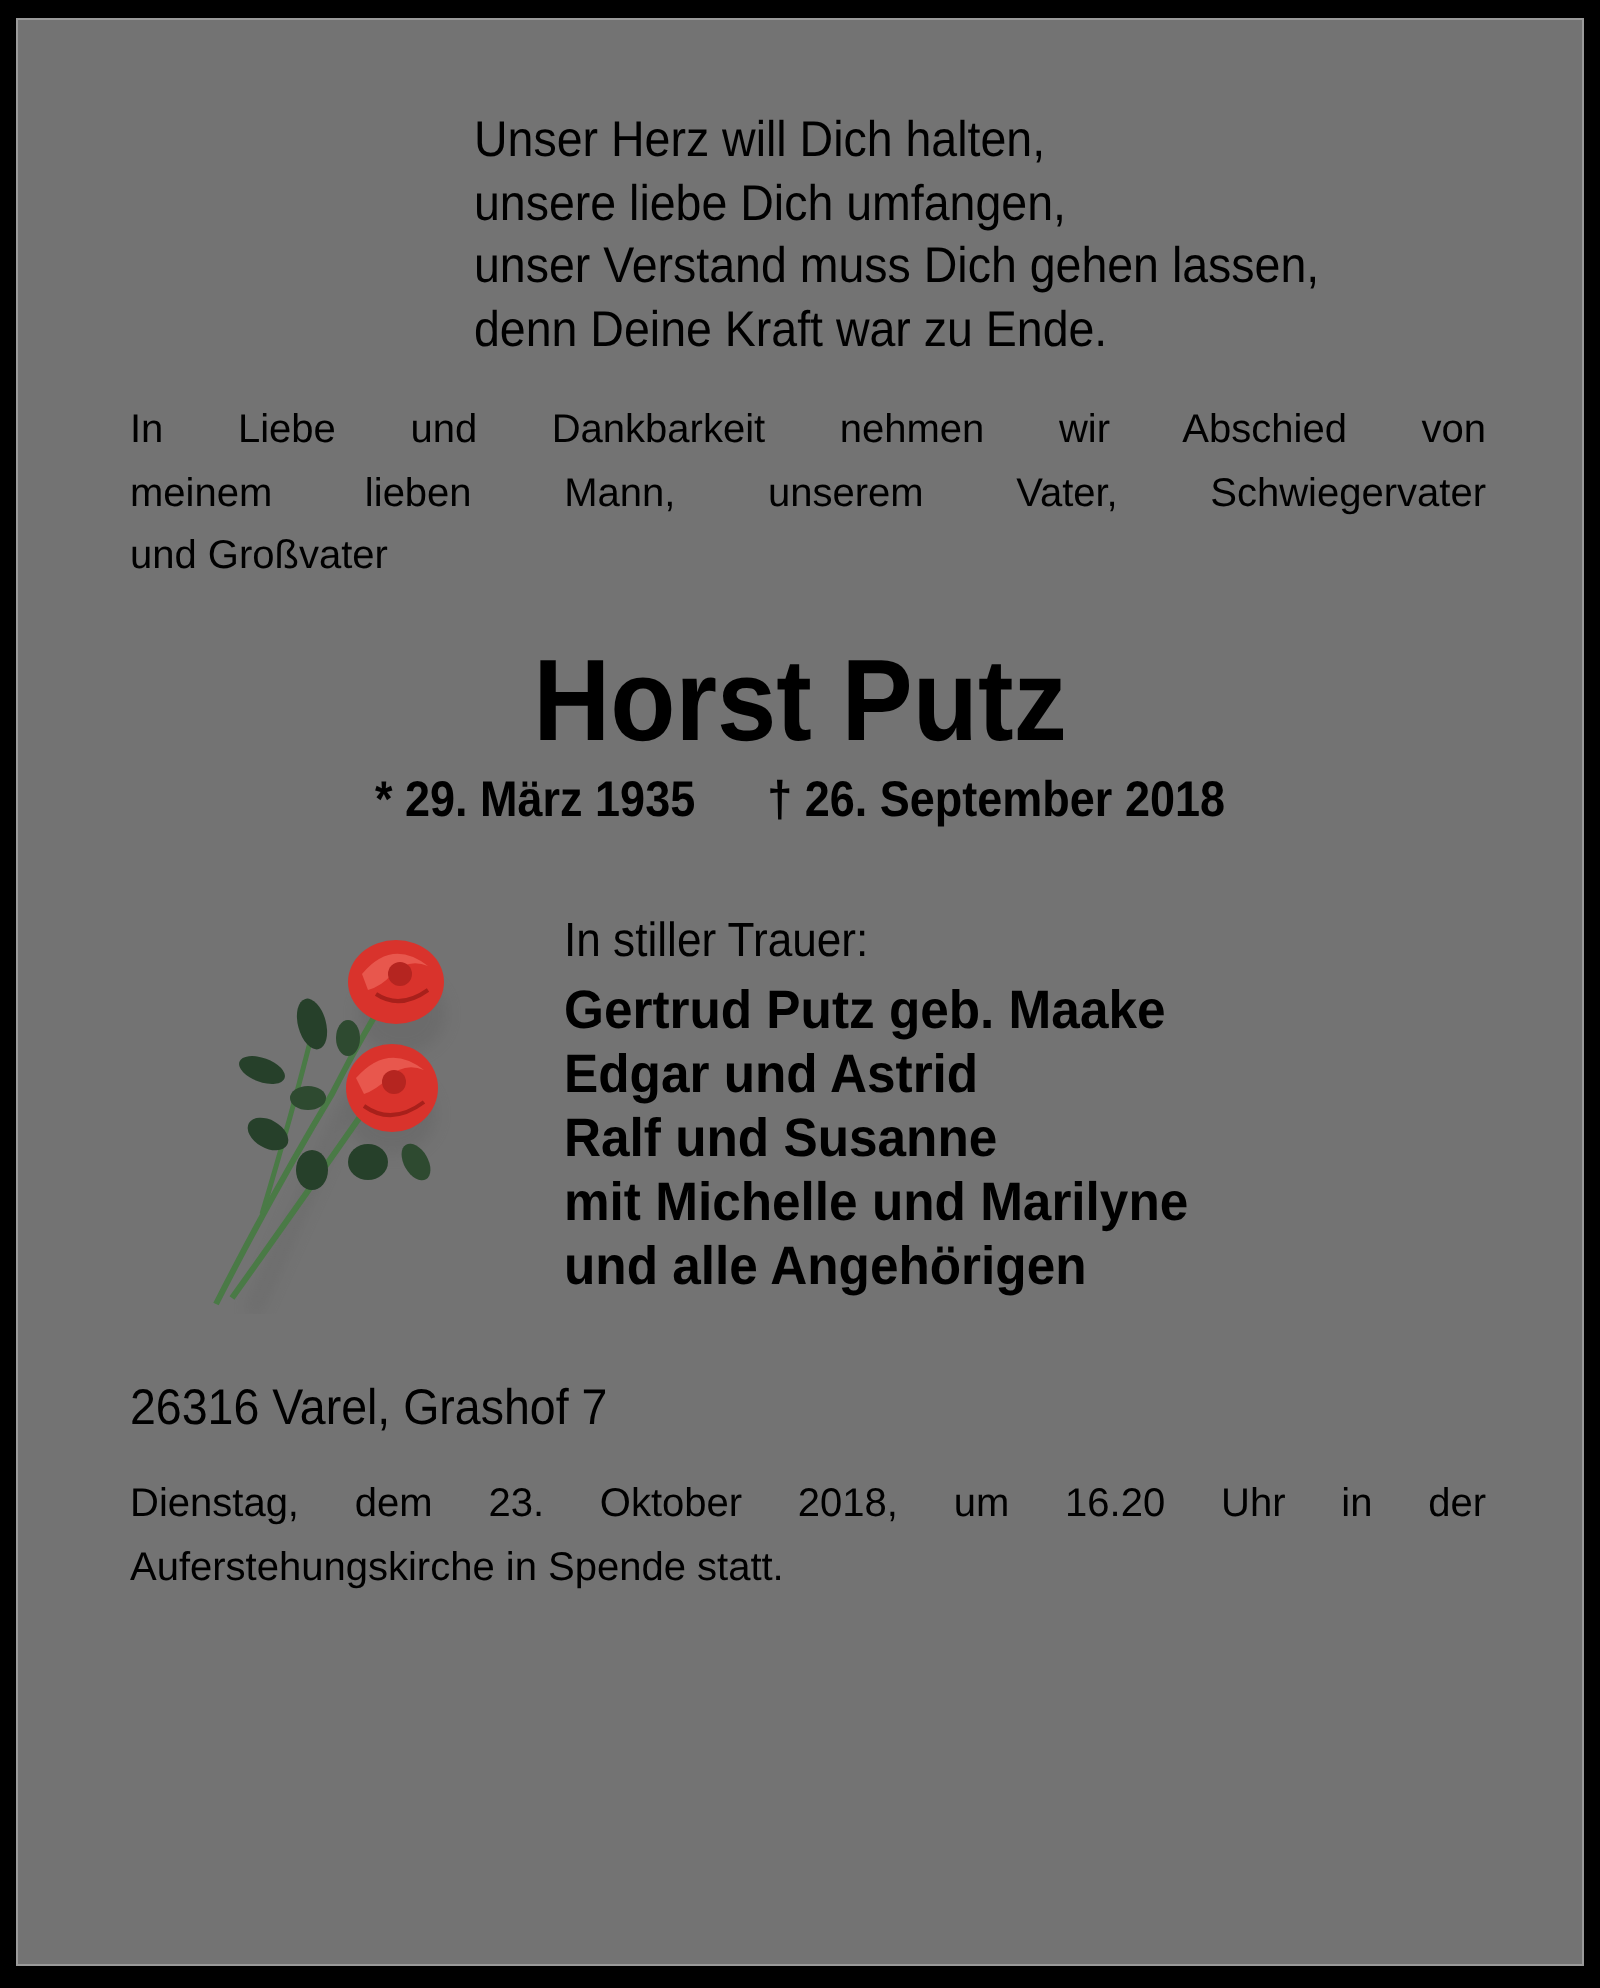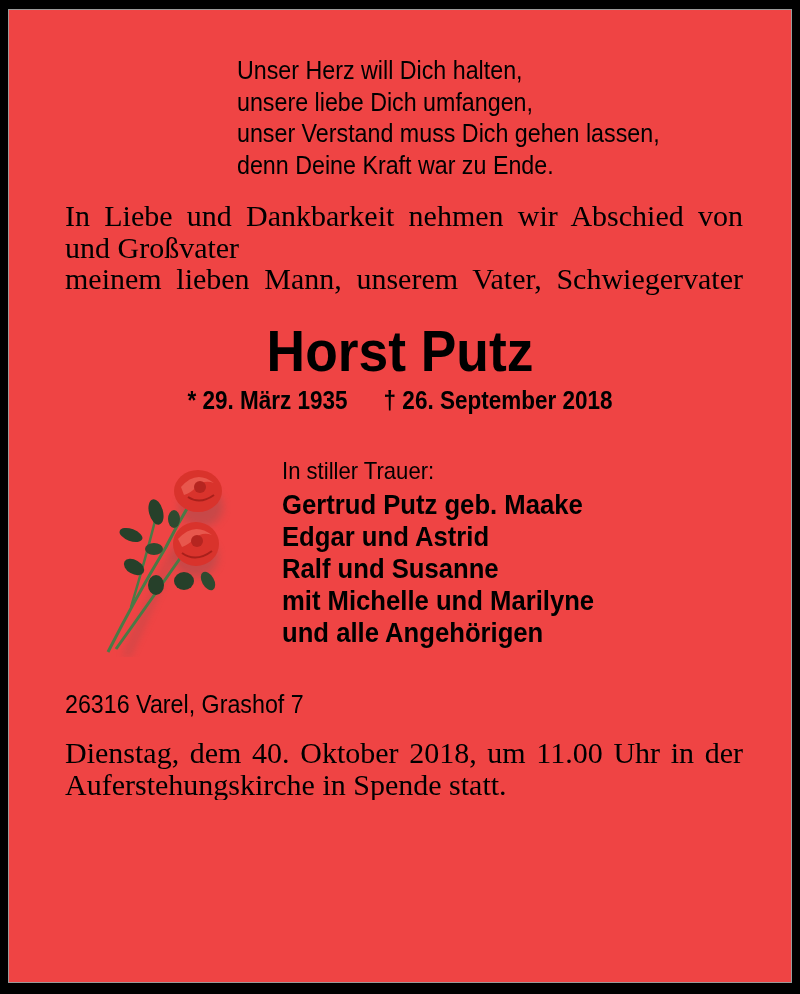--- a/index.html
+++ b/index.html
@@ -1,23 +1,23 @@
 <!DOCTYPE html>
 <html><head>
 <meta charset="utf-8">
 <style>
   html, body { margin:0; padding:0; }
   body { width:800px; height:994px; background:#000; position:relative; overflow:hidden;
     font-family:"Liberation Sans", sans-serif; color:#000; }
-  .paper { position:absolute; left:8px; top:9px; width:784px; height:974px; background:#ef4444;
+  .paper { position:absolute; left:8px; top:9px; width:784px; height:974px; background:#737373;
     box-shadow: inset 0 0 0 1px #9a9a9a; }
   .abs { position:absolute; white-space:nowrap; }
   .poem { left:229px; top:46px; font-size:25px; line-height:31.5px; transform-origin:left top; transform:scaleX(0.93); }
   .poem div { white-space:nowrap; }
-  .just { font-size:30px; line-height:31.5px; width:678px; text-align:justify; transform-origin:left top;font-family:Liberation Serif, serif; }
+  .just { font-size:20px; line-height:31.5px; width:678px; text-align:justify; transform-origin:left top; }
   .just .ln { display:block; text-align:justify; text-align-last:justify; height:31.5px; overflow:hidden; }
   .just .ln.last { text-align-last:left; }
   .intro { left:57px; top:191px; }
   .name { left:0; width:784px; top:307px; text-align:center; font-weight:bold; font-size:58px; line-height:70px; transform:scaleX(0.92); transform-origin:center top; }
   .dates { left:0; width:784px; top:377px; text-align:center; font-weight:bold; font-size:25px; transform:scaleX(0.9); transform-origin:center top; }
   .dates span + span { margin-left:40px; }
   .trauer-label { left:274px; top:448px; font-size:24px; transform:scaleX(0.92); transform-origin:left top; }
   .mourners { left:274px; top:480px; font-size:27px; font-weight:bold; line-height:32px; transform:scaleX(0.95); transform-origin:left top; }
   .mourners div { white-space:nowrap; }
   .rose { left:88px; top:448px; width:140px; height:200px; }
@@ -32,22 +32,22 @@
 
   <div class="abs poem">
     <div>Unser Herz will Dich halten,</div>
     <div>unsere liebe Dich umfangen,</div>
     <div>unser Verstand muss Dich gehen lassen,</div>
     <div>denn Deine Kraft war zu Ende.</div>
   </div>
 
   <div class="abs just intro">
     <span class="ln">In Liebe und Dankbarkeit nehmen wir Abschied von</span>
+    <span class="ln">meinem lieben Mann, unserem Vater, Schwiegervater</span>
     <span class="ln last">und Großvater</span>
-    <span class="ln">meinem lieben Mann, unserem Vater, Schwiegervater</span>
   </div>
 
   <div class="abs name">Horst Putz</div>
 
   <div class="abs dates">
     <span>* 29. März 1935</span><span>† 26. September 2018</span>
   </div>
 
   <div class="abs rose">
     <svg width="140" height="200" viewBox="0 0 140 200">
@@ -97,20 +97,20 @@
     <div>Gertrud Putz geb. Maake</div>
     <div>Edgar und Astrid</div>
     <div>Ralf und Susanne</div>
     <div>mit Michelle und Marilyne</div>
     <div>und alle Angehörigen</div>
   </div>
 
   <div class="abs addr">26316 Varel, Grashof 7</div>
 
   <div class="abs just ceremony">
-    <span class="ln">Dienstag, dem 40. Oktober 2018, um 11.00 Uhr in der</span>
+    <span class="ln">Dienstag, dem 23. Oktober 2018, um 16.20 Uhr in der</span>
     <span class="ln last">Auferstehungskirche in Spende statt.</span>
   </div>
 
   <div class="abs just donation">
   </div>
 
 </div>
 
 </body></html>

